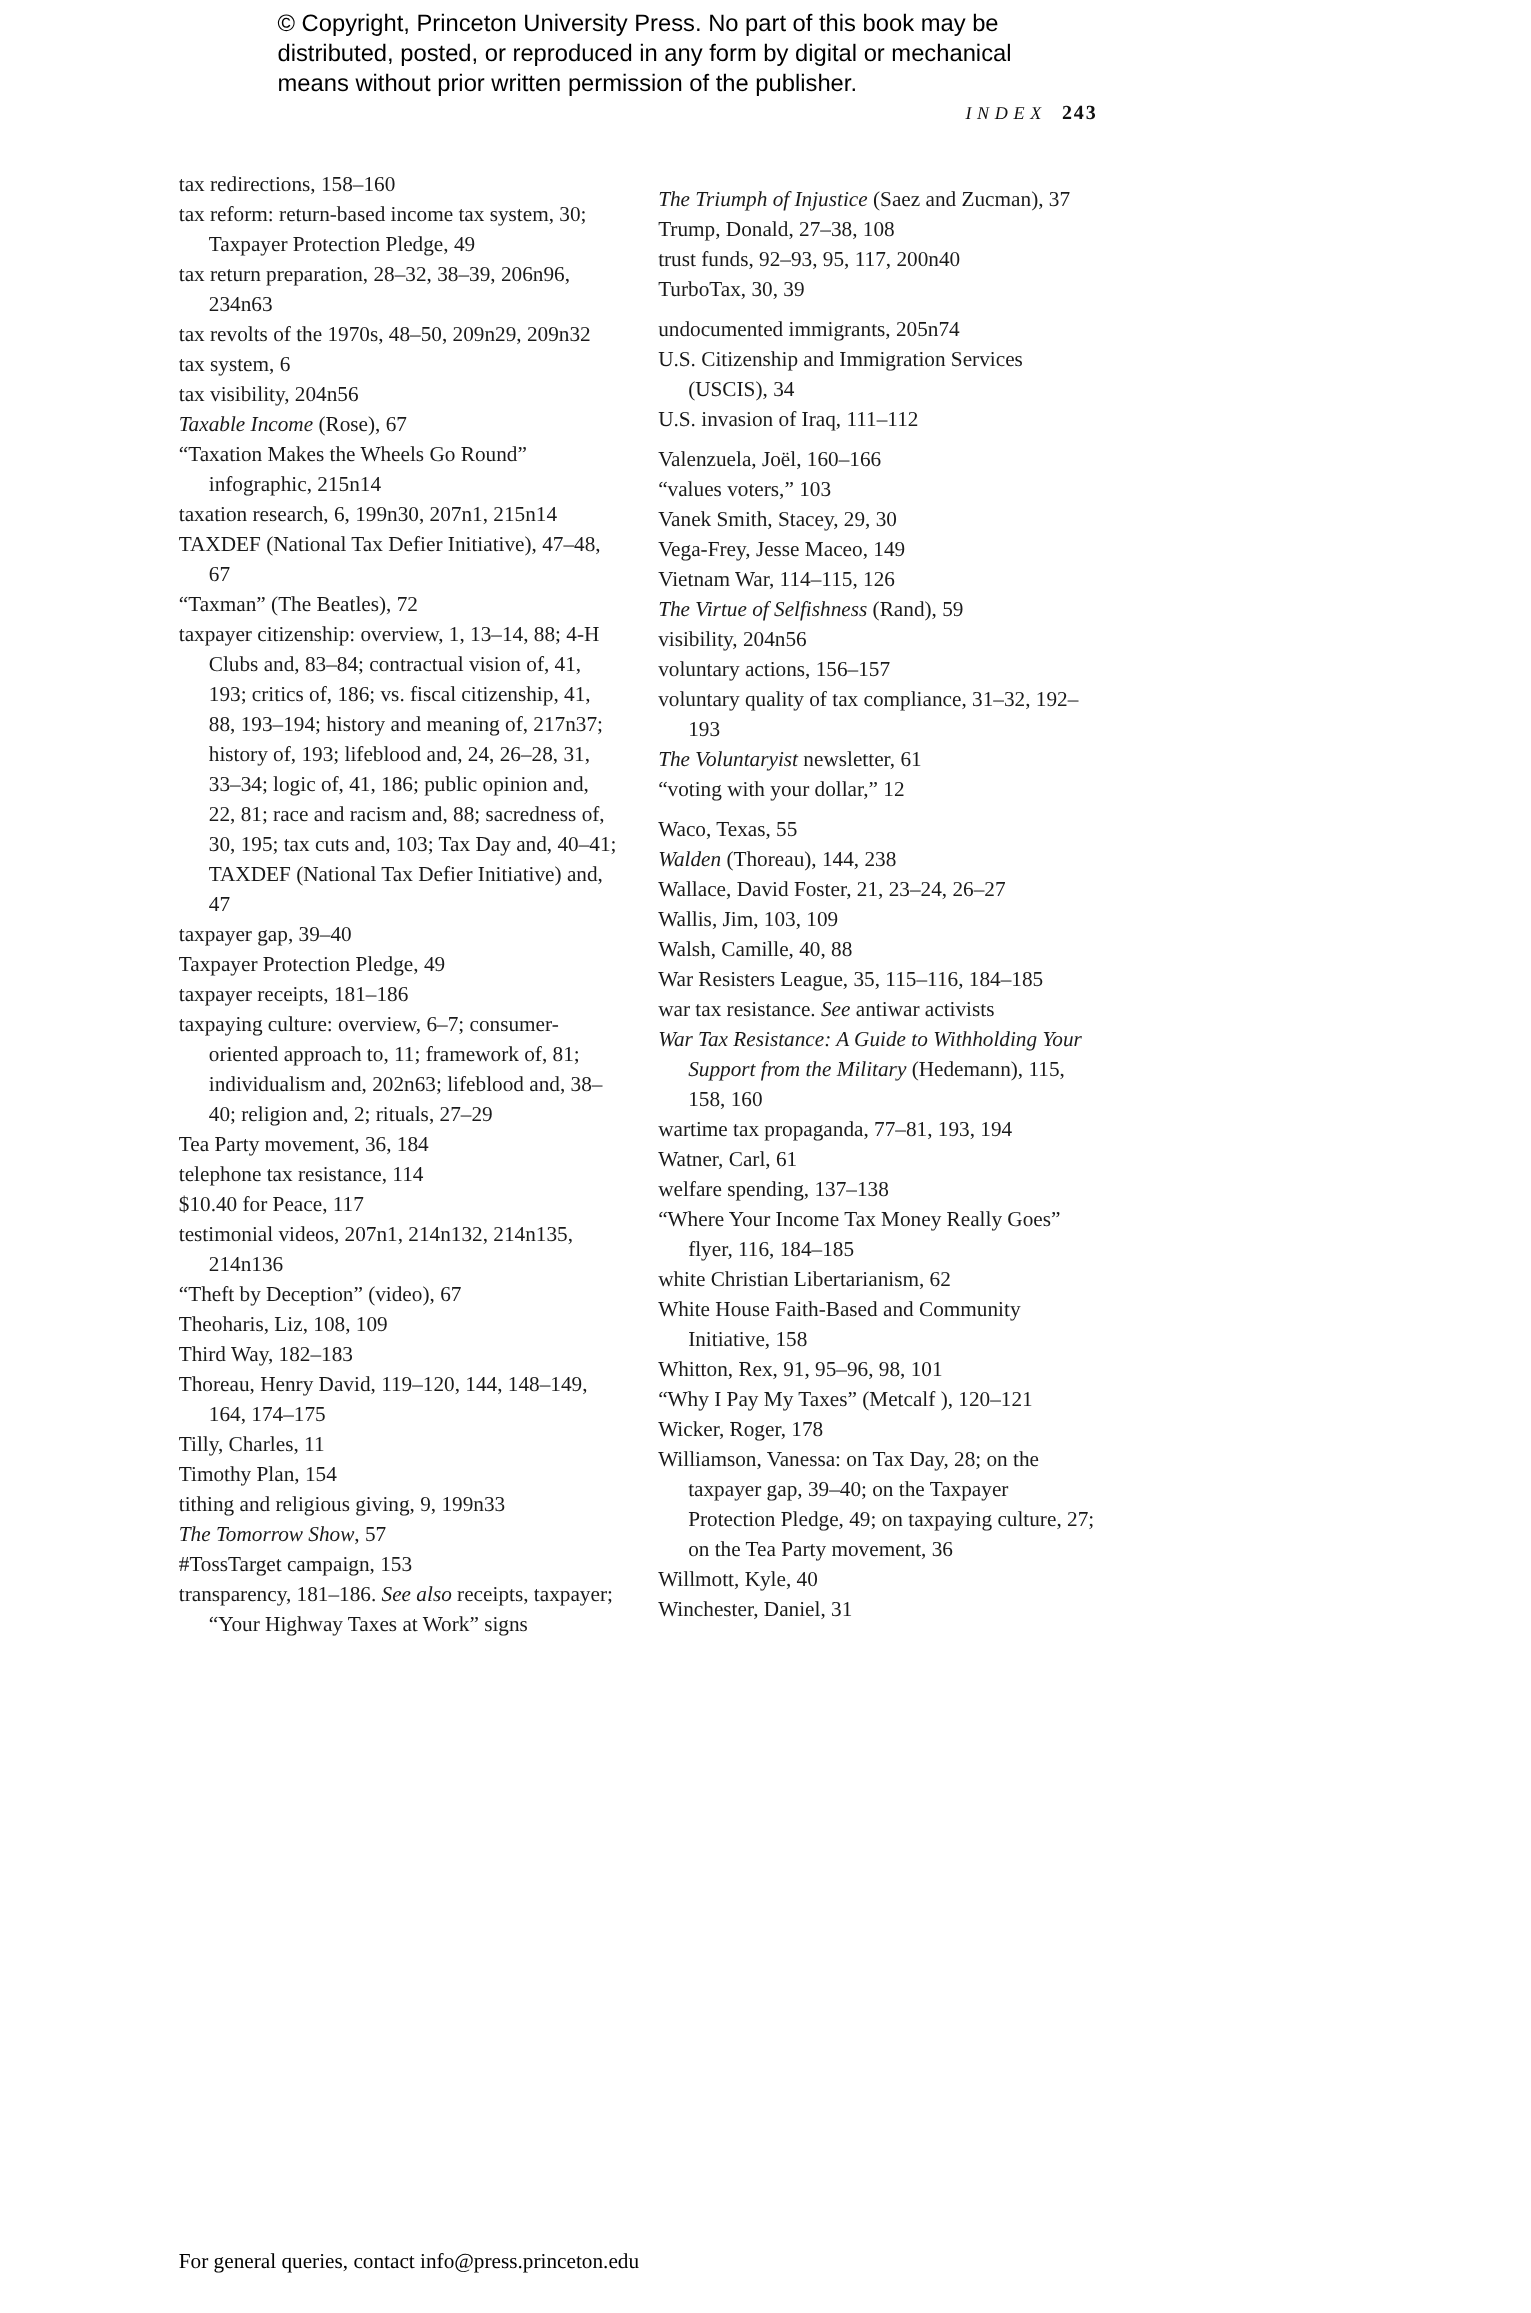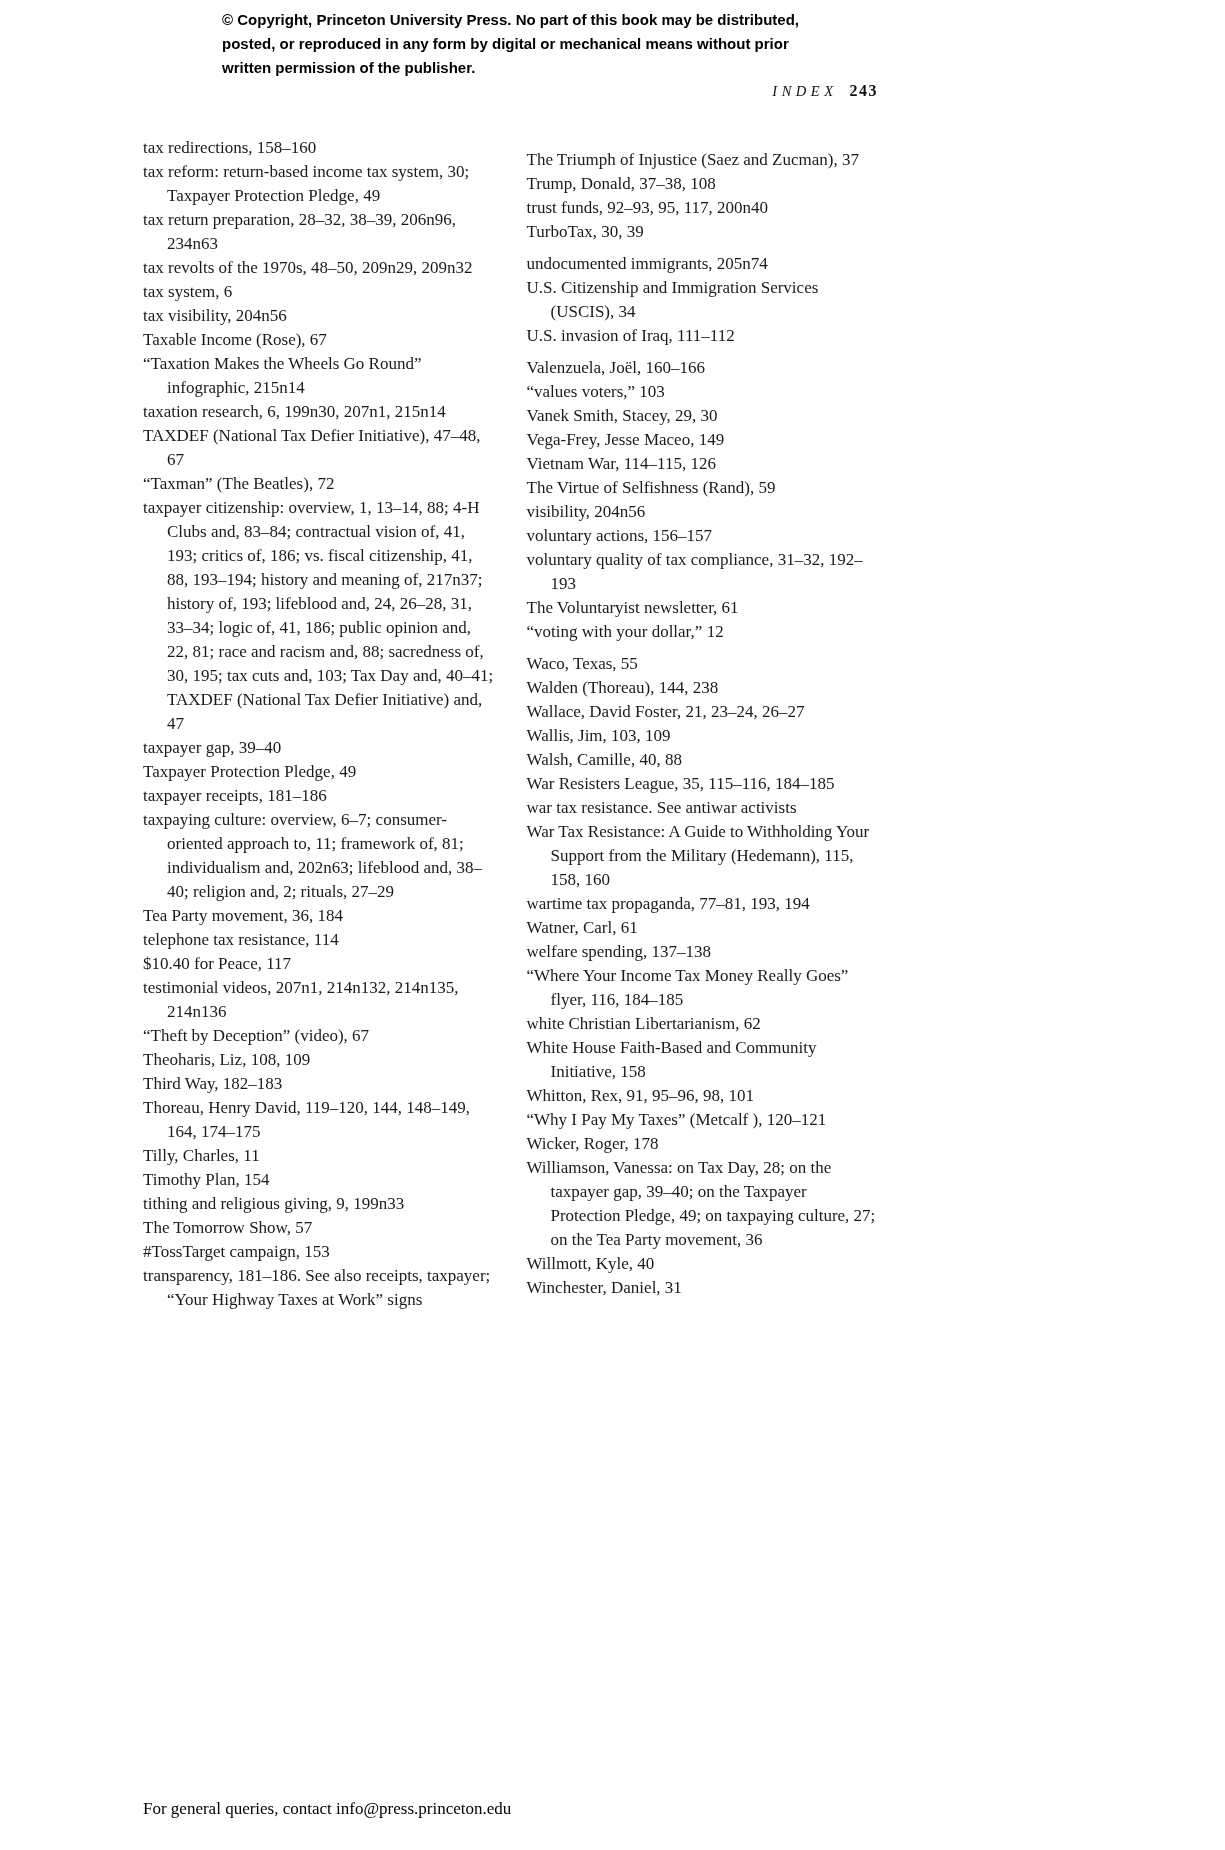--- a/index.html
+++ b/index.html
@@ -12,24 +12,23 @@
     color: #161616;
     font-family: "Liberation Serif", serif;
     overflow: hidden;
   }
   .copyright {
     position: absolute;
     left: 222px;
     top: 8px;
     width: 600px;
     font-family: "Liberation Sans", sans-serif;
-    font-size: 15px;
+    font-size: 19px;
     line-height: 24px;
     color: #000000;
-    font-weight: bold;
   }
   .running-head {
     position: absolute;
     left: 143px;
     top: 82px;
     width: 735px;
     text-align: right;
     color: #111111;
   }
   .index-label {
@@ -57,21 +56,21 @@
     width: 352px;
     font-size: 17px;
     line-height: 24px;
     color: #1a1a1a;
   }
   .entry {
     padding-left: 24px;
     text-indent: -24px;
   }
   .entry.gap { margin-top: 8px; }
-  .italic { }
+  .italic { font-style: italic; }
   .footer {
     position: absolute;
     left: 143px;
     top: 1799px;
     width: 735px;
     font-family: Liberation Serif, serif;
     font-size: 17px;
     color: #000000;
   }
 </style>
@@ -114,21 +113,21 @@
         <div class="entry"><span>Thoreau, Henry David, 119–120, 144, 148–149, 164, 174–175</span></div>
         <div class="entry"><span>Tilly, Charles, 11</span></div>
         <div class="entry"><span>Timothy Plan, 154</span></div>
         <div class="entry"><span>tithing and religious giving, 9, 199n33</span></div>
         <div class="entry"><span class="italic">The Tomorrow Show</span><span>, 57</span></div>
         <div class="entry"><span>#TossTarget campaign, 153</span></div>
         <div class="entry"><span>transparency, 181–186. </span><span class="italic">See also</span><span> receipts, taxpayer; “Your Highway Taxes at Work” signs</span></div>
       </div>
     <div class="col">
         <div class="entry"><span class="italic">The Triumph of Injustice</span><span> (Saez and Zucman), 37</span></div>
-        <div class="entry"><span>Trump, Donald, 37–38, 108</span></div>
+        <div class="entry"><span>Trump, Donald, 27–38, 108</span></div>
         <div class="entry"><span>trust funds, 92–93, 95, 117, 200n40</span></div>
         <div class="entry"><span>TurboTax, 30, 39</span></div>
         <div class="entry gap"><span>undocumented immigrants, 205n74</span></div>
         <div class="entry"><span>U.S. Citizenship and Immigration Services (USCIS), 34</span></div>
         <div class="entry"><span>U.S. invasion of Iraq, 111–112</span></div>
         <div class="entry gap"><span>Valenzuela, Joël, 160–166</span></div>
         <div class="entry"><span>“values voters,” 103</span></div>
         <div class="entry"><span>Vanek Smith, Stacey, 29, 30</span></div>
         <div class="entry"><span>Vega-Frey, Jesse Maceo, 149</span></div>
         <div class="entry"><span>Vietnam War, 114–115, 126</span></div>

